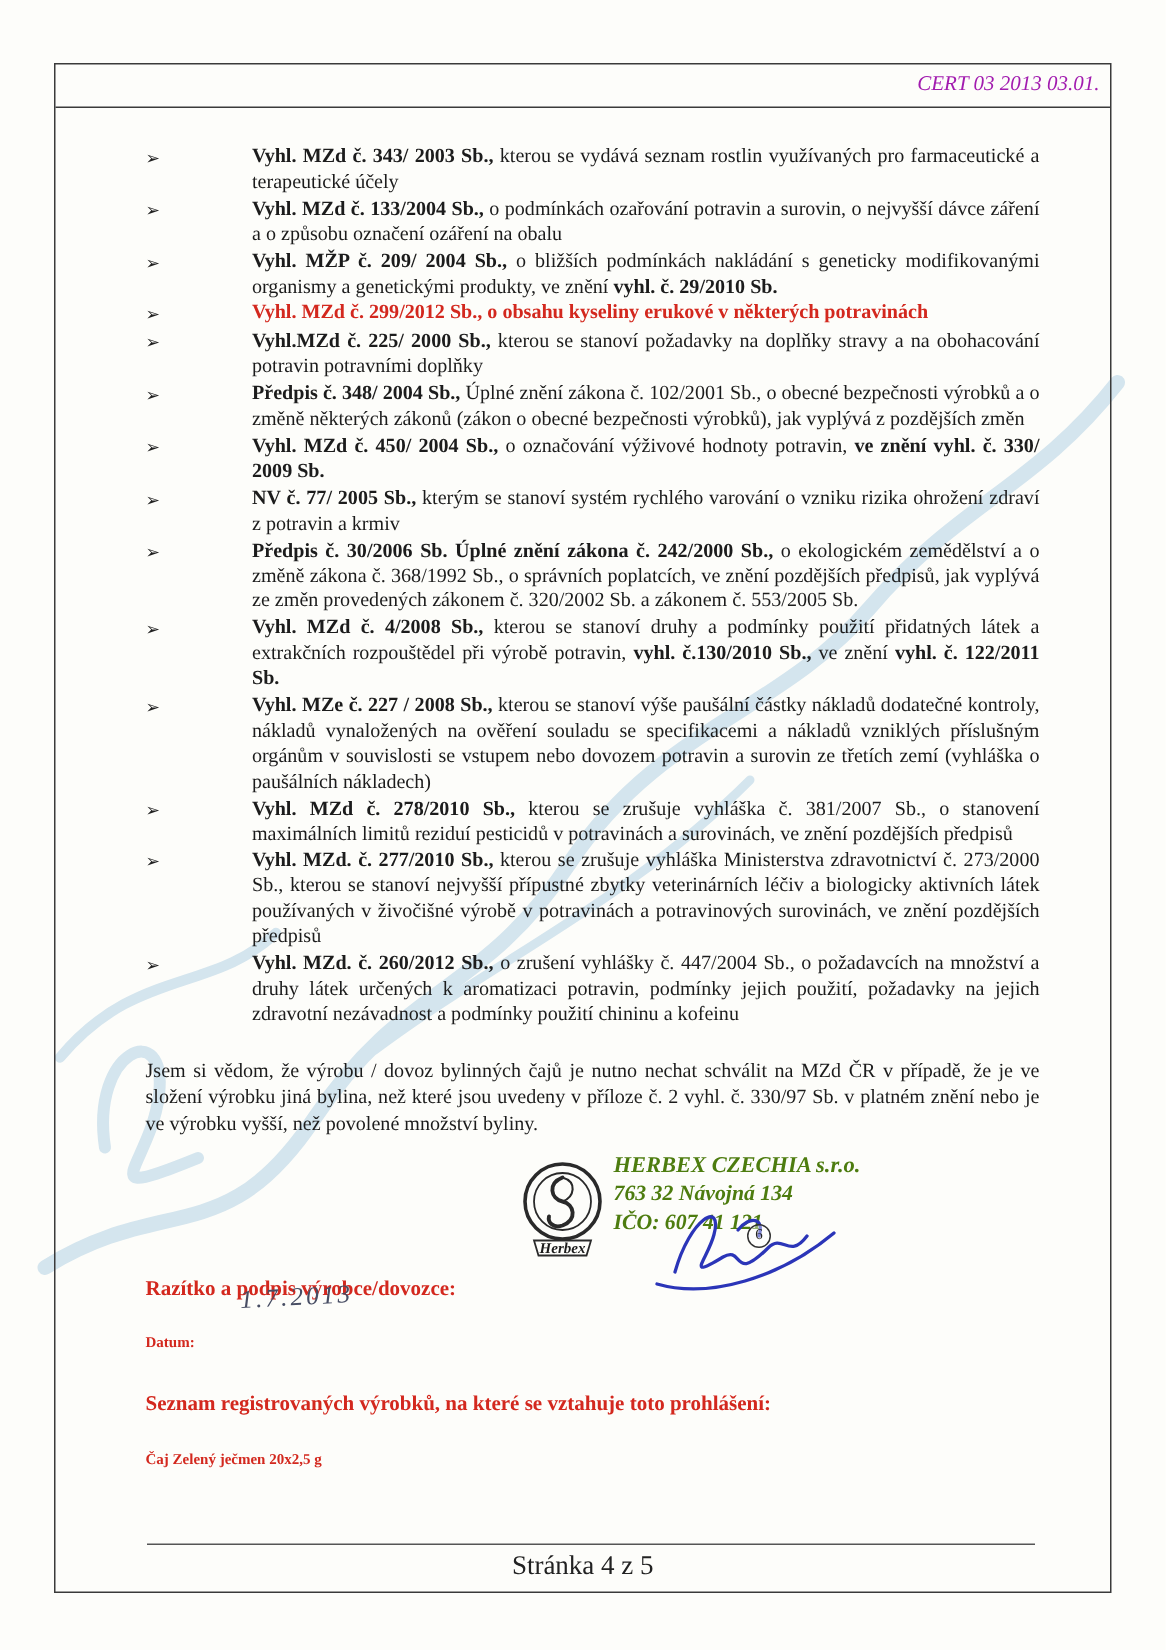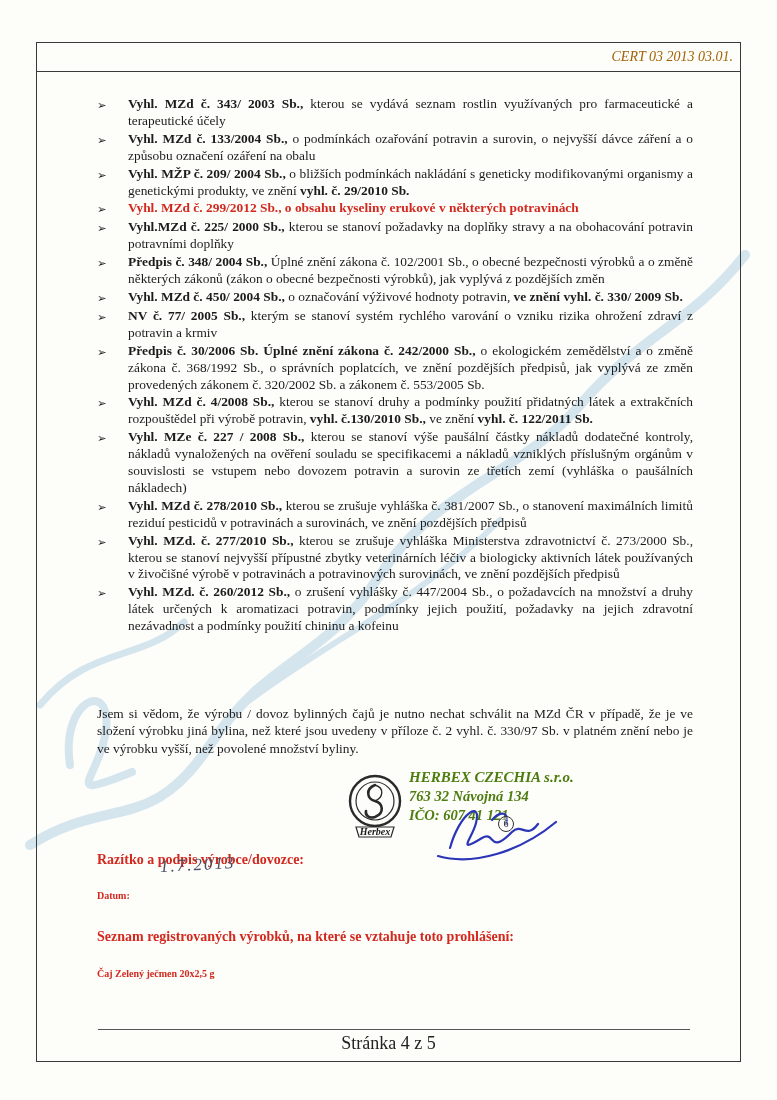--- a/index.html
+++ b/index.html
@@ -11,42 +11,42 @@
     position:relative;
     overflow:hidden;
   }
   .frame {
     position:absolute; left:36px; top:42px; width:705px; height:1020px;
     border:1.6px solid #3a3a3a;
     pointer-events:none;
   }
   .header-ref {
     position:absolute; top:49px; right:44px;
-    font-style:italic; font-size:14px; color:#a16207;
+    font-style:italic; font-size:14px; color:#a21caf;
   }
   .header-rule {
     position:absolute; left:37px; top:71px; width:703px;
     border-top:1.5px solid #3a3a3a;
   }
   .reg-list {
     position:absolute; left:97px; top:96px; width:596px;
     list-style:none;
   }
   .reg-list li {
     display:flex;
     font-size:13.4px; line-height:16.9px;
     text-align:justify;
     margin-bottom:1px;
   }
   .bullet {
     flex:0 0 31px; width:31px;
     font-family:"DejaVu Sans",sans-serif;
     font-size:11.5px; padding-top:1px; color:#222;
   }
-  .li-body { flex:1; }
+  .li-body { flex:1;margin-left:40px; }
   .b { font-weight:bold; }
   .note {
     position:absolute; left:97px; top:705px; width:596px;
     font-size:13.4px; line-height:17.3px; text-align:justify;
   }
   .red { color:#d3281e; font-weight:bold;margin-top:28px; }
   .label-stamp   { position:absolute; left:97px;  top:824px; font-size:14px; }
   .label-date    { position:absolute; left:97px;  top:862px; font-size:10px; }
   .date-value {
     position:absolute; left:160px; top:855px;

